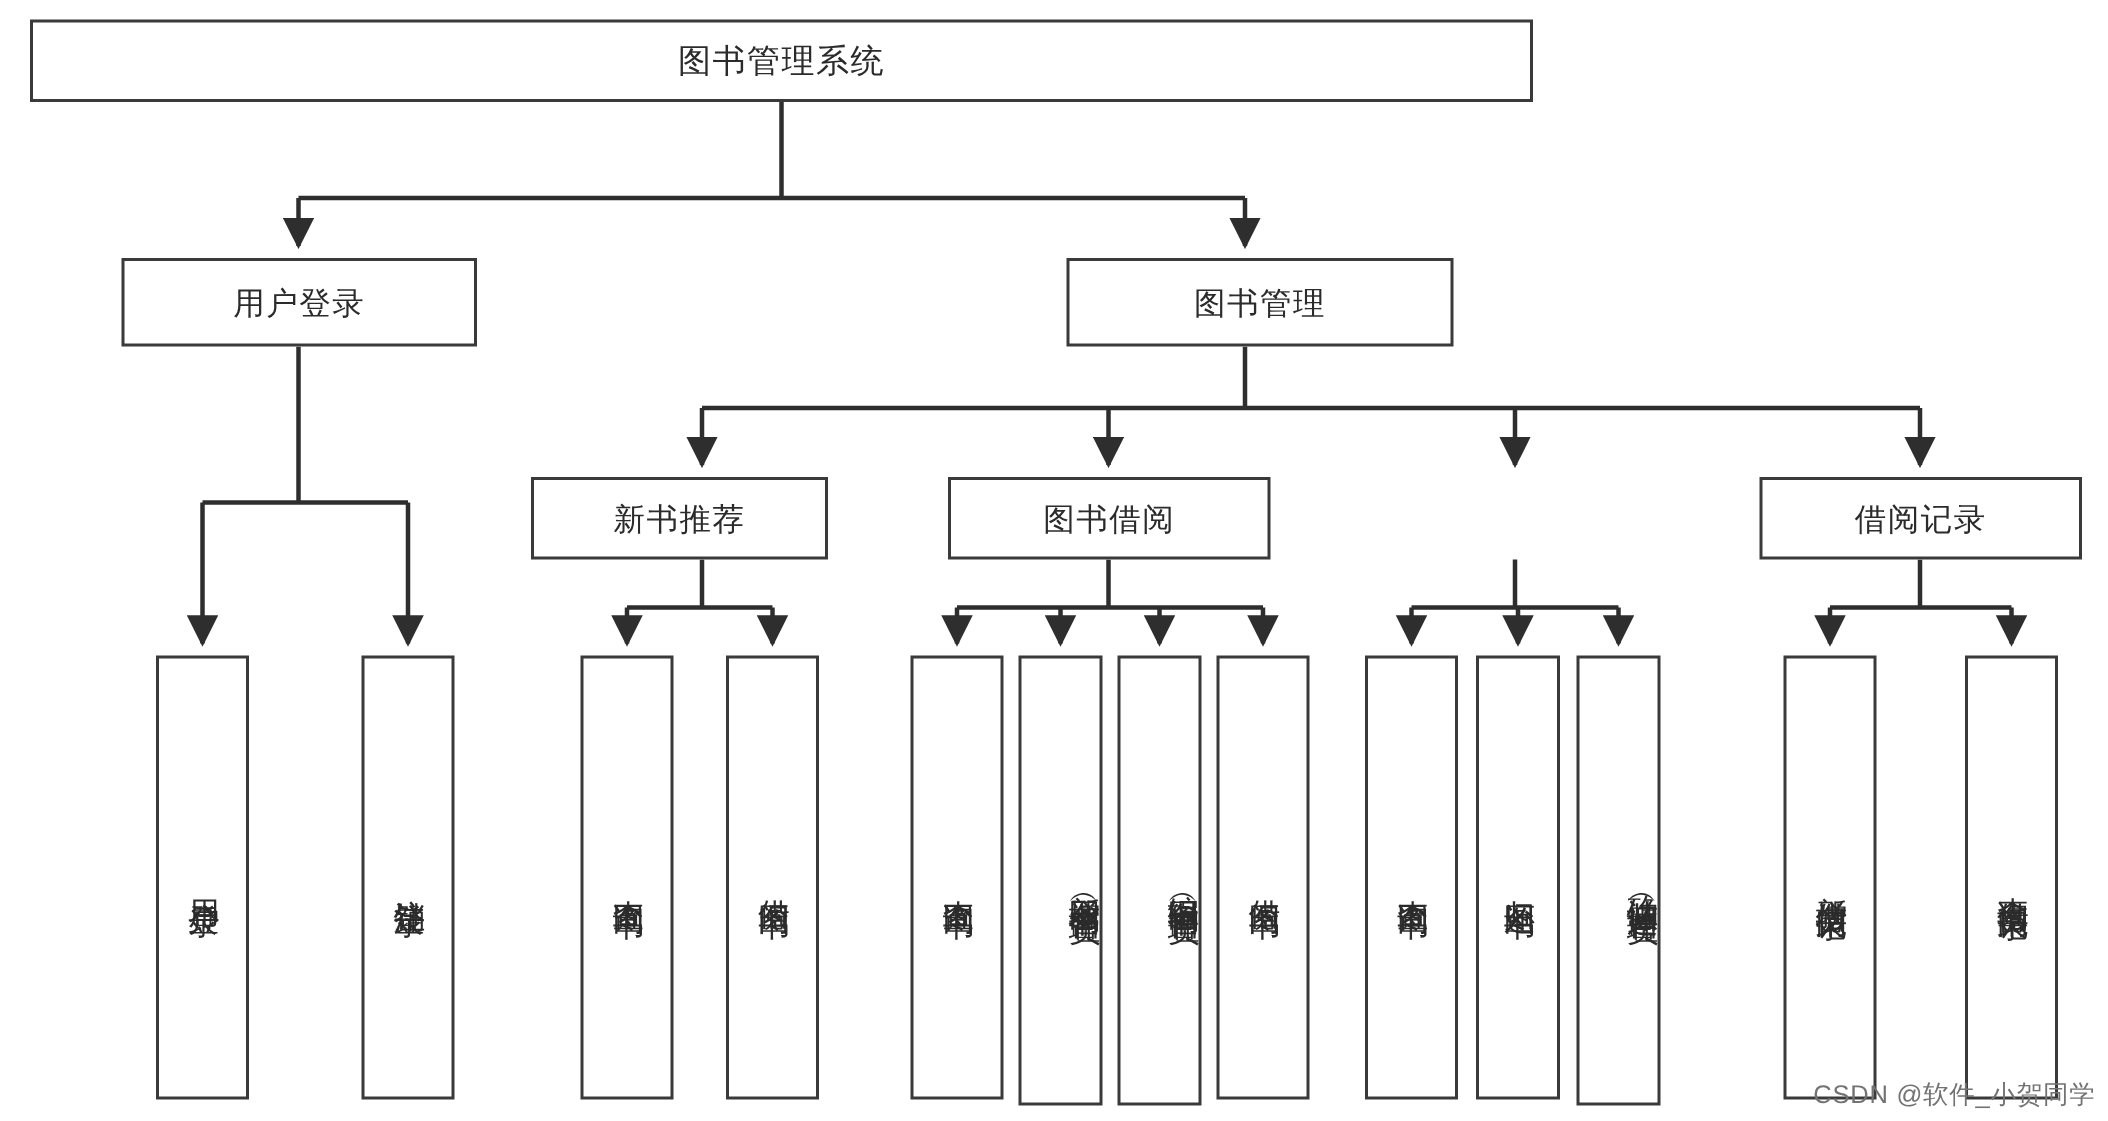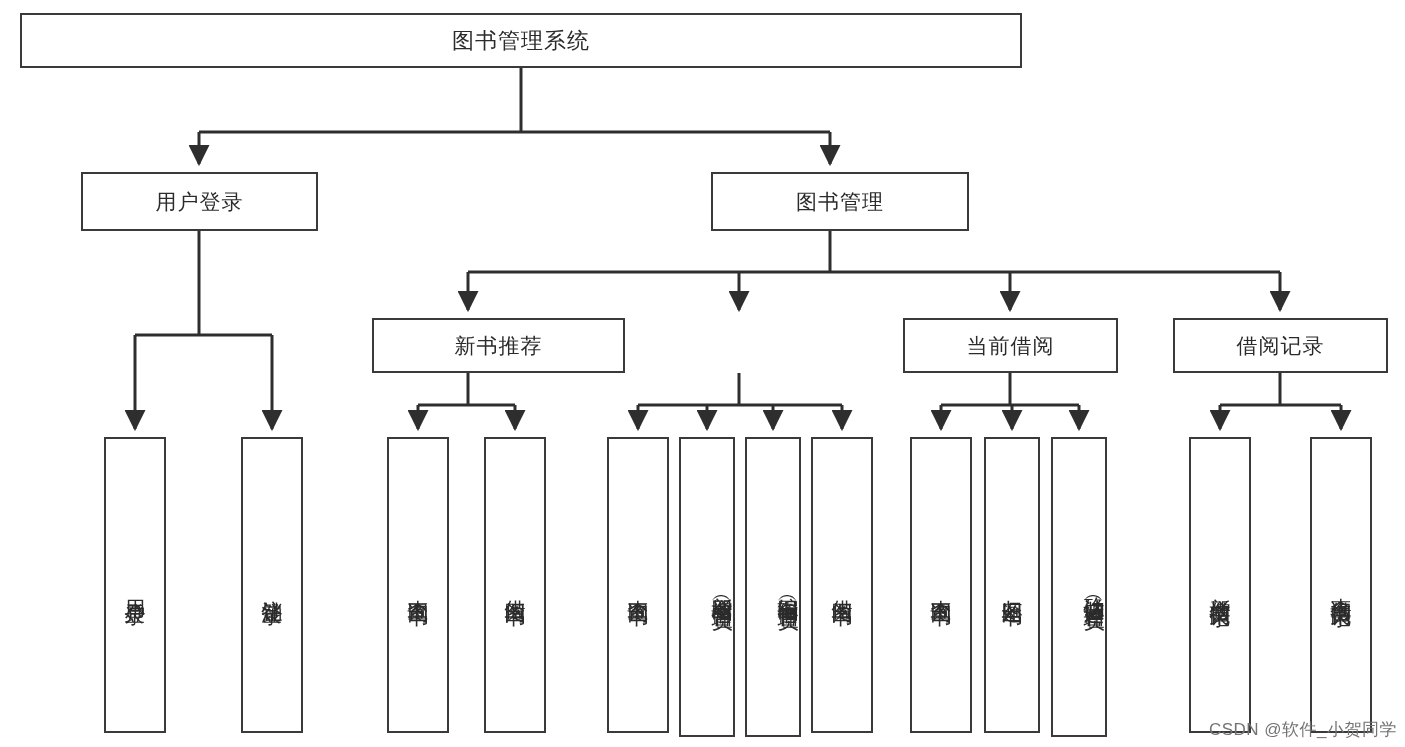--- a/index.html
+++ b/index.html
@@ -123,25 +123,25 @@
     <span class="lbl">图书管理系统</span>
   </div>
 
   <div class="node h" style="left:81px; top:172px; width:237px; height:59px;">
     <span class="lbl">用户登录</span>
   </div>
   <div class="node h" style="left:711px; top:172px; width:258px; height:59px;">
     <span class="lbl">图书管理</span>
   </div>
 
-  <div class="node h" style="left:372px; top:318px; width:253px; height:55px;">
+  <div class="node h" style="left:354px; top:318px; width:198px; height:55px;">
     <span class="lbl">新书推荐</span>
   </div>
-  <div class="node h" style="left:903px; top:318px; width:215px; height:55px;">
-    <span class="lbl">当前借阅</span>
+  <div class="node h" style="left:632px; top:318px; width:215px; height:55px;">
+    <span class="lbl">图书借阅</span>
   </div>
   <div class="node h" style="left:1173px; top:318px; width:215px; height:55px;">
     <span class="lbl">借阅记录</span>
   </div>
 
   <div class="node v" style="left:104px; top:437px; width:62px; height:296px;">
     <span class="lbl">用户登录</span>
   </div>
   <div class="node v" style="left:241px; top:437px; width:62px; height:296px;">
     <span class="lbl">注销登录</span>

